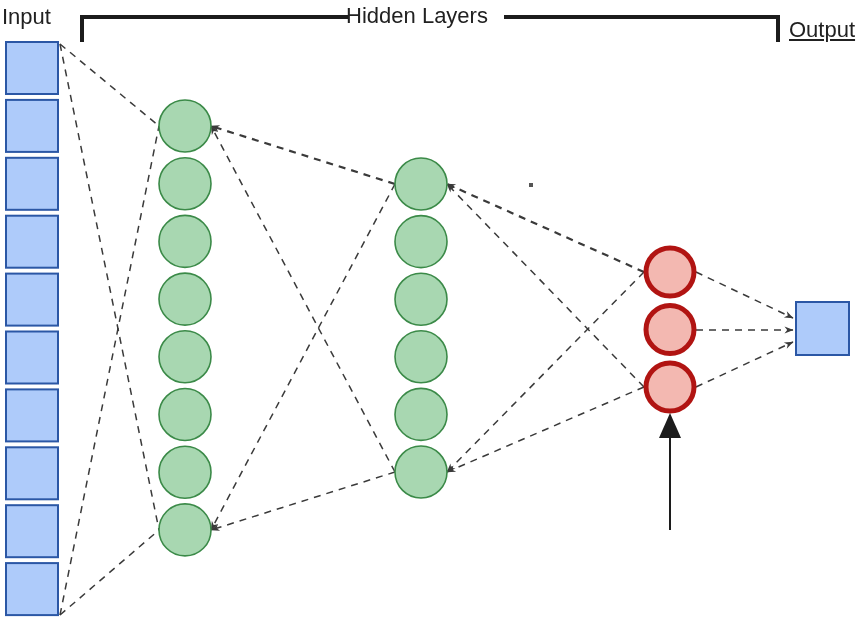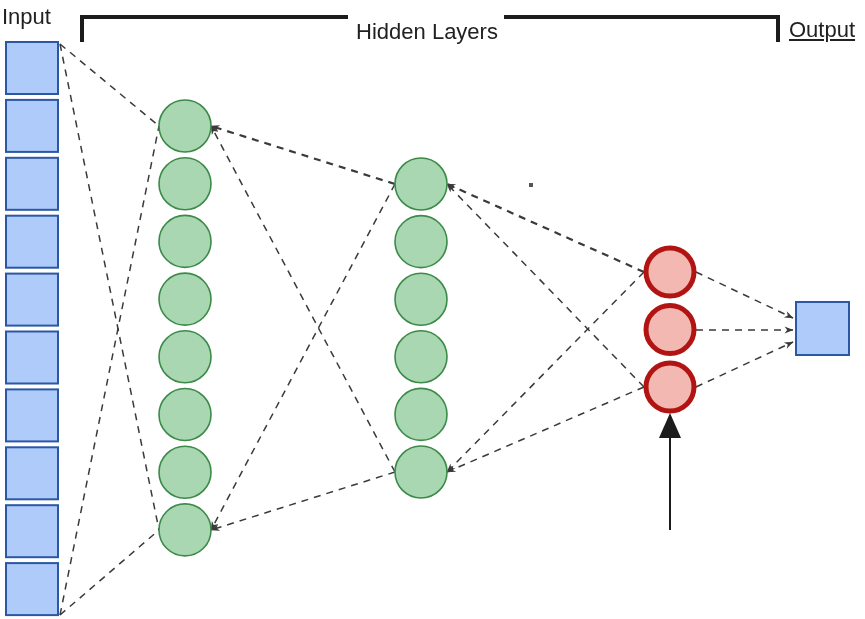--- a/index.html
+++ b/index.html
@@ -14,21 +14,21 @@
   .lbl{
     position:absolute;
     color:#212121;
     font-size:22px;
     line-height:1.1;
     white-space:nowrap;
     user-select:none;
     text-align:center;
   }
   .lbl.input-lbl{left:2px;top:5px;}
-  .lbl.hidden-lbl{left:427px;top:4px;transform:translateX(-50%);margin-top:16px;}
+  .lbl.hidden-lbl{left:417px;top:4px;transform:translateX(-50%);}
   .lbl.output-lbl{left:789px;top:18px;text-decoration:underline;}
   .lbl.embed-lbl{left:670px;top:530px;transform:translateX(-50%);font-size:30px;color:#1f1f1f;}
 </style>
 </head>
 <body>
 
 <div class="canvas">
 
   <svg id="diagram-svg" width="865" height="619" viewBox="0 0 865 619">
     <defs>

